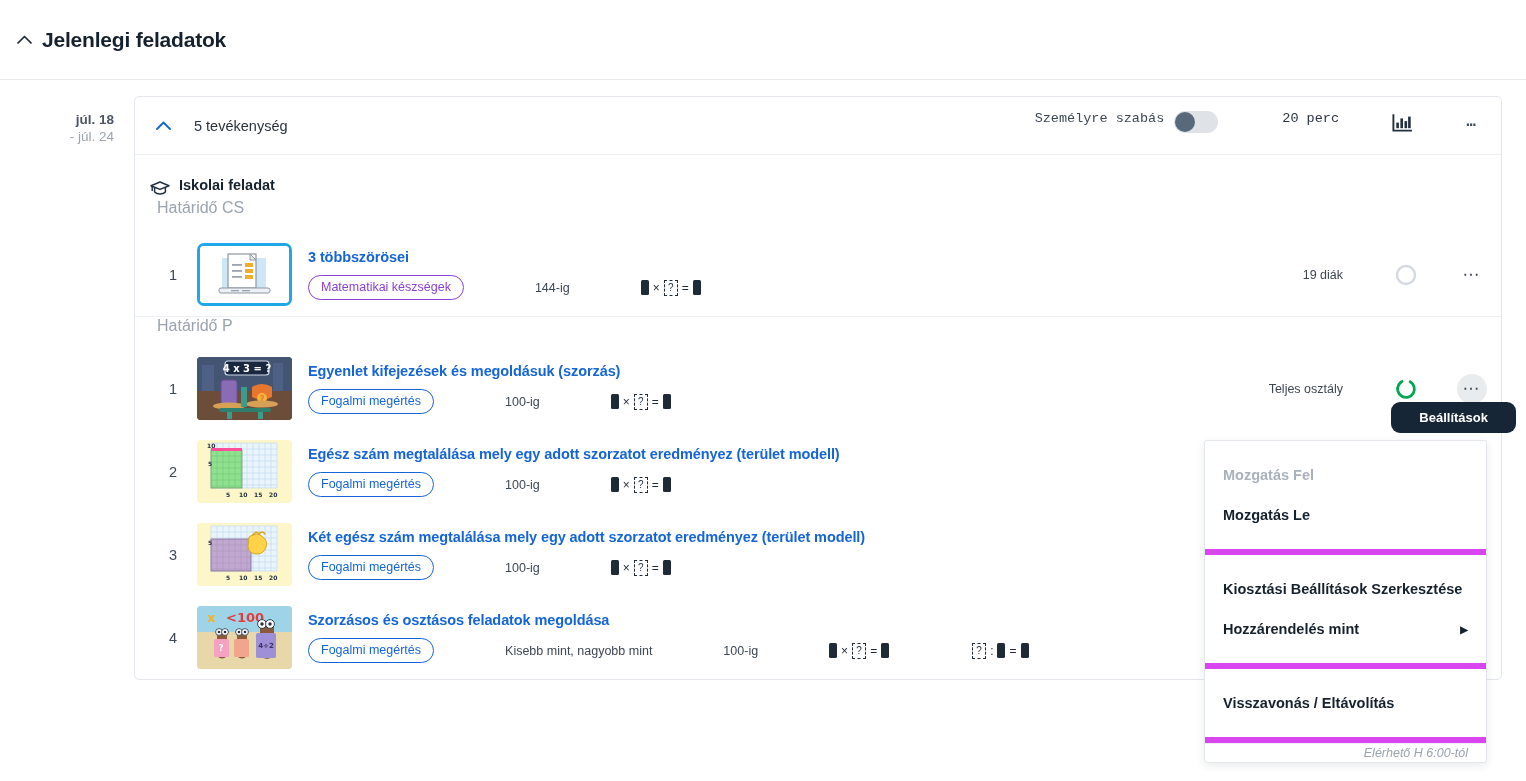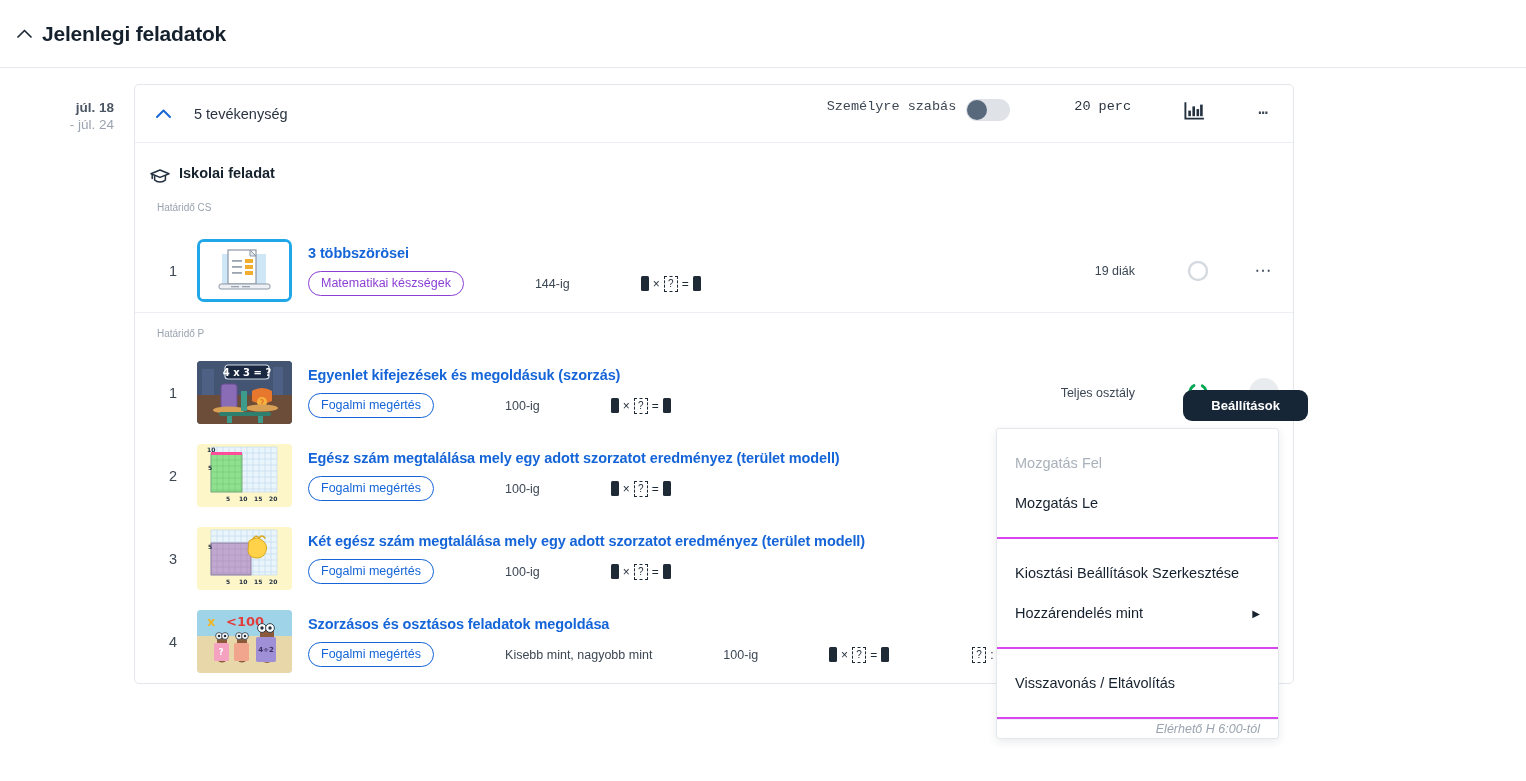--- a/index.html
+++ b/index.html
@@ -6,21 +6,21 @@
   html, body {
     width: 1526px; height: 781px;
     background: #ffffff;
     font-family: "Liberation Sans", sans-serif;
     color: #1f2a37;
     overflow: hidden;
   }
 
   
   .page-header {
-    height: 68px;
+    height: 80px;
     display: flex;
     align-items: center;
     padding-left: 14px;
     border-bottom: 1px solid #e5e8ed;
   }
   .chevron-up {
     width: 20px; height: 20px;
     display: inline-flex; align-items: center; justify-content: center;
     margin-right: 8px;
     color: #1f2a37;
@@ -39,21 +39,21 @@
     flex: 0 0 134px;
     padding-top: 16px;
     text-align: right;
     padding-right: 20px;
   }
   .date-main { font-size: 13.5px; font-weight: bold; color: #4b5563; }
   .date-sub  { font-size: 13.5px; color: #9aa3af; margin-top: 2px; padding-left: 24px; }
 
   
   .card {
-    width: 1160px;
+    width: 1368px;
     border: 1px solid #e3e7ec;
     border-radius: 5px;
     background: #fff;
     position: relative;
   }
 
   
   .card-toolbar {
     height: 58px;
     display: flex;
@@ -127,23 +127,22 @@
     display: inline-flex; align-items: center; justify-content: center;
     color: #1f2a37;
     margin-right: 8px;
   }
   .section-title {
     font-size: 14.5px;
     font-weight: bold;
     color: #16212e;
   }
   .due-label {
-    font-size: 10px;
+    font-size: 16px;
     color: #9aa3af;
-    margin-top: 15px;
     margin-left: 8px;
   }
 
   
   .row {
     display: flex;
     align-items: center;
     padding: 10px 14px 10px 0;
     min-height: 76px;
   }
@@ -249,21 +248,21 @@
   .ctx-menu {
     position: absolute;
     right: 14px; top: 343px;
     width: 283px;
     background: #fff;
     border: 1px solid #e3e7ec;
     border-radius: 3px;
     box-shadow: 0 3px 10px rgba(20,30,45,0.09);
     z-index: 30;
   }
-  .ctx-group { border-bottom: 2px solid #d946ef; padding: 14px 0; }
+  .ctx-group { border-bottom: 6px solid #d946ef; padding: 14px 0; font-weight: bold; }
   .ctx-group:last-child { border-bottom: none; }
   .ctx-item {
     font-size: 14.5px;
     color: #16212e;
     padding: 12px 18px;
     cursor: pointer;
     display: flex;
     align-items: center;
   }
   .ctx-item.disabled { color: #a9b1bb; cursor: default; }

